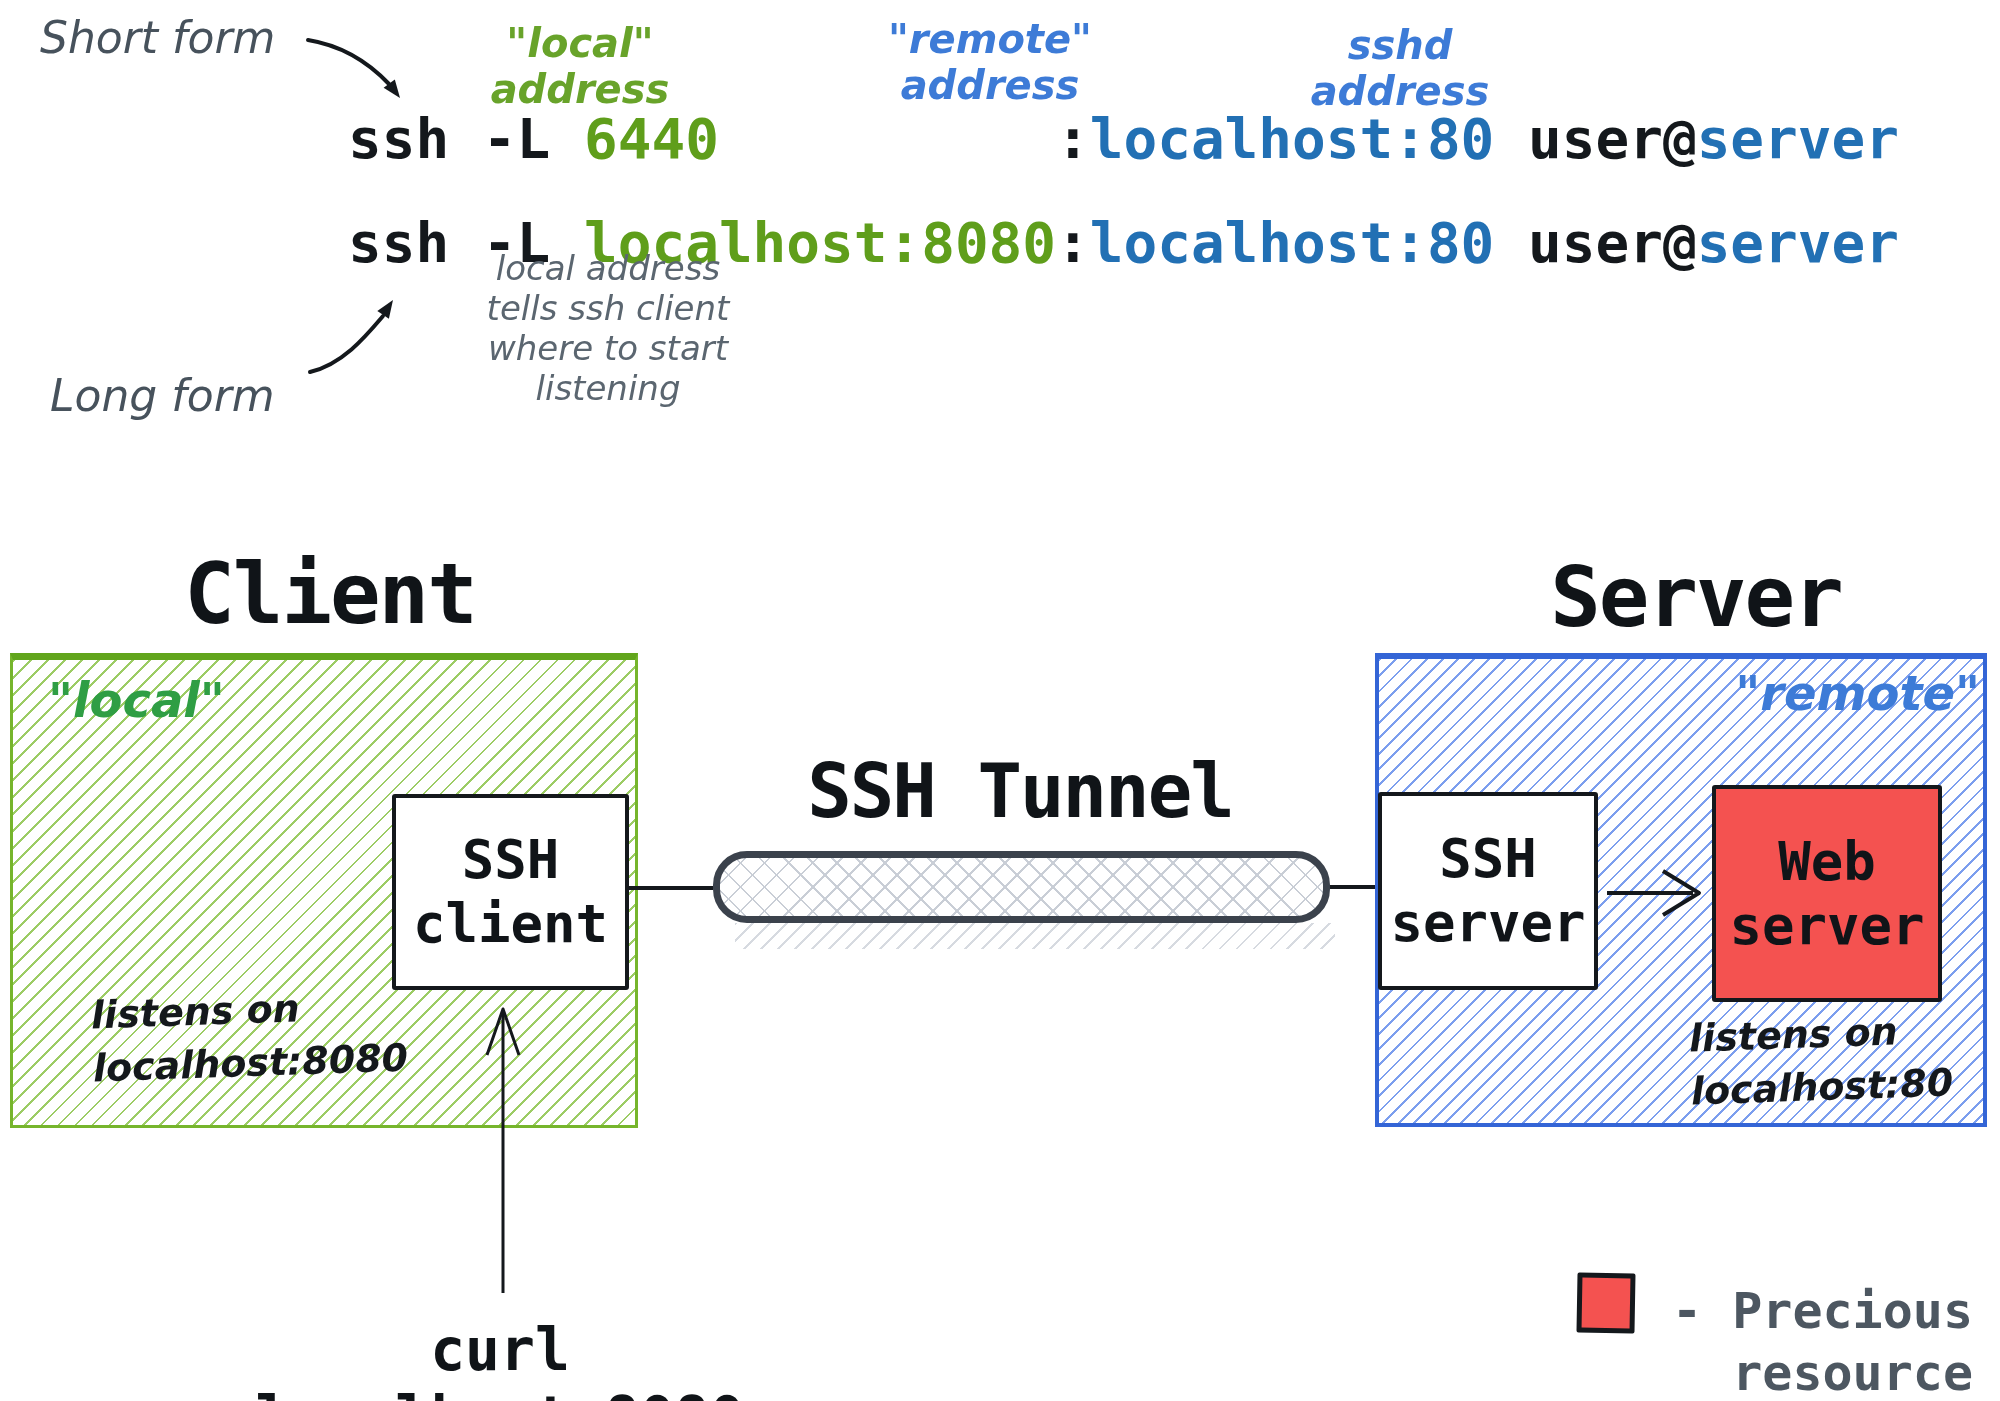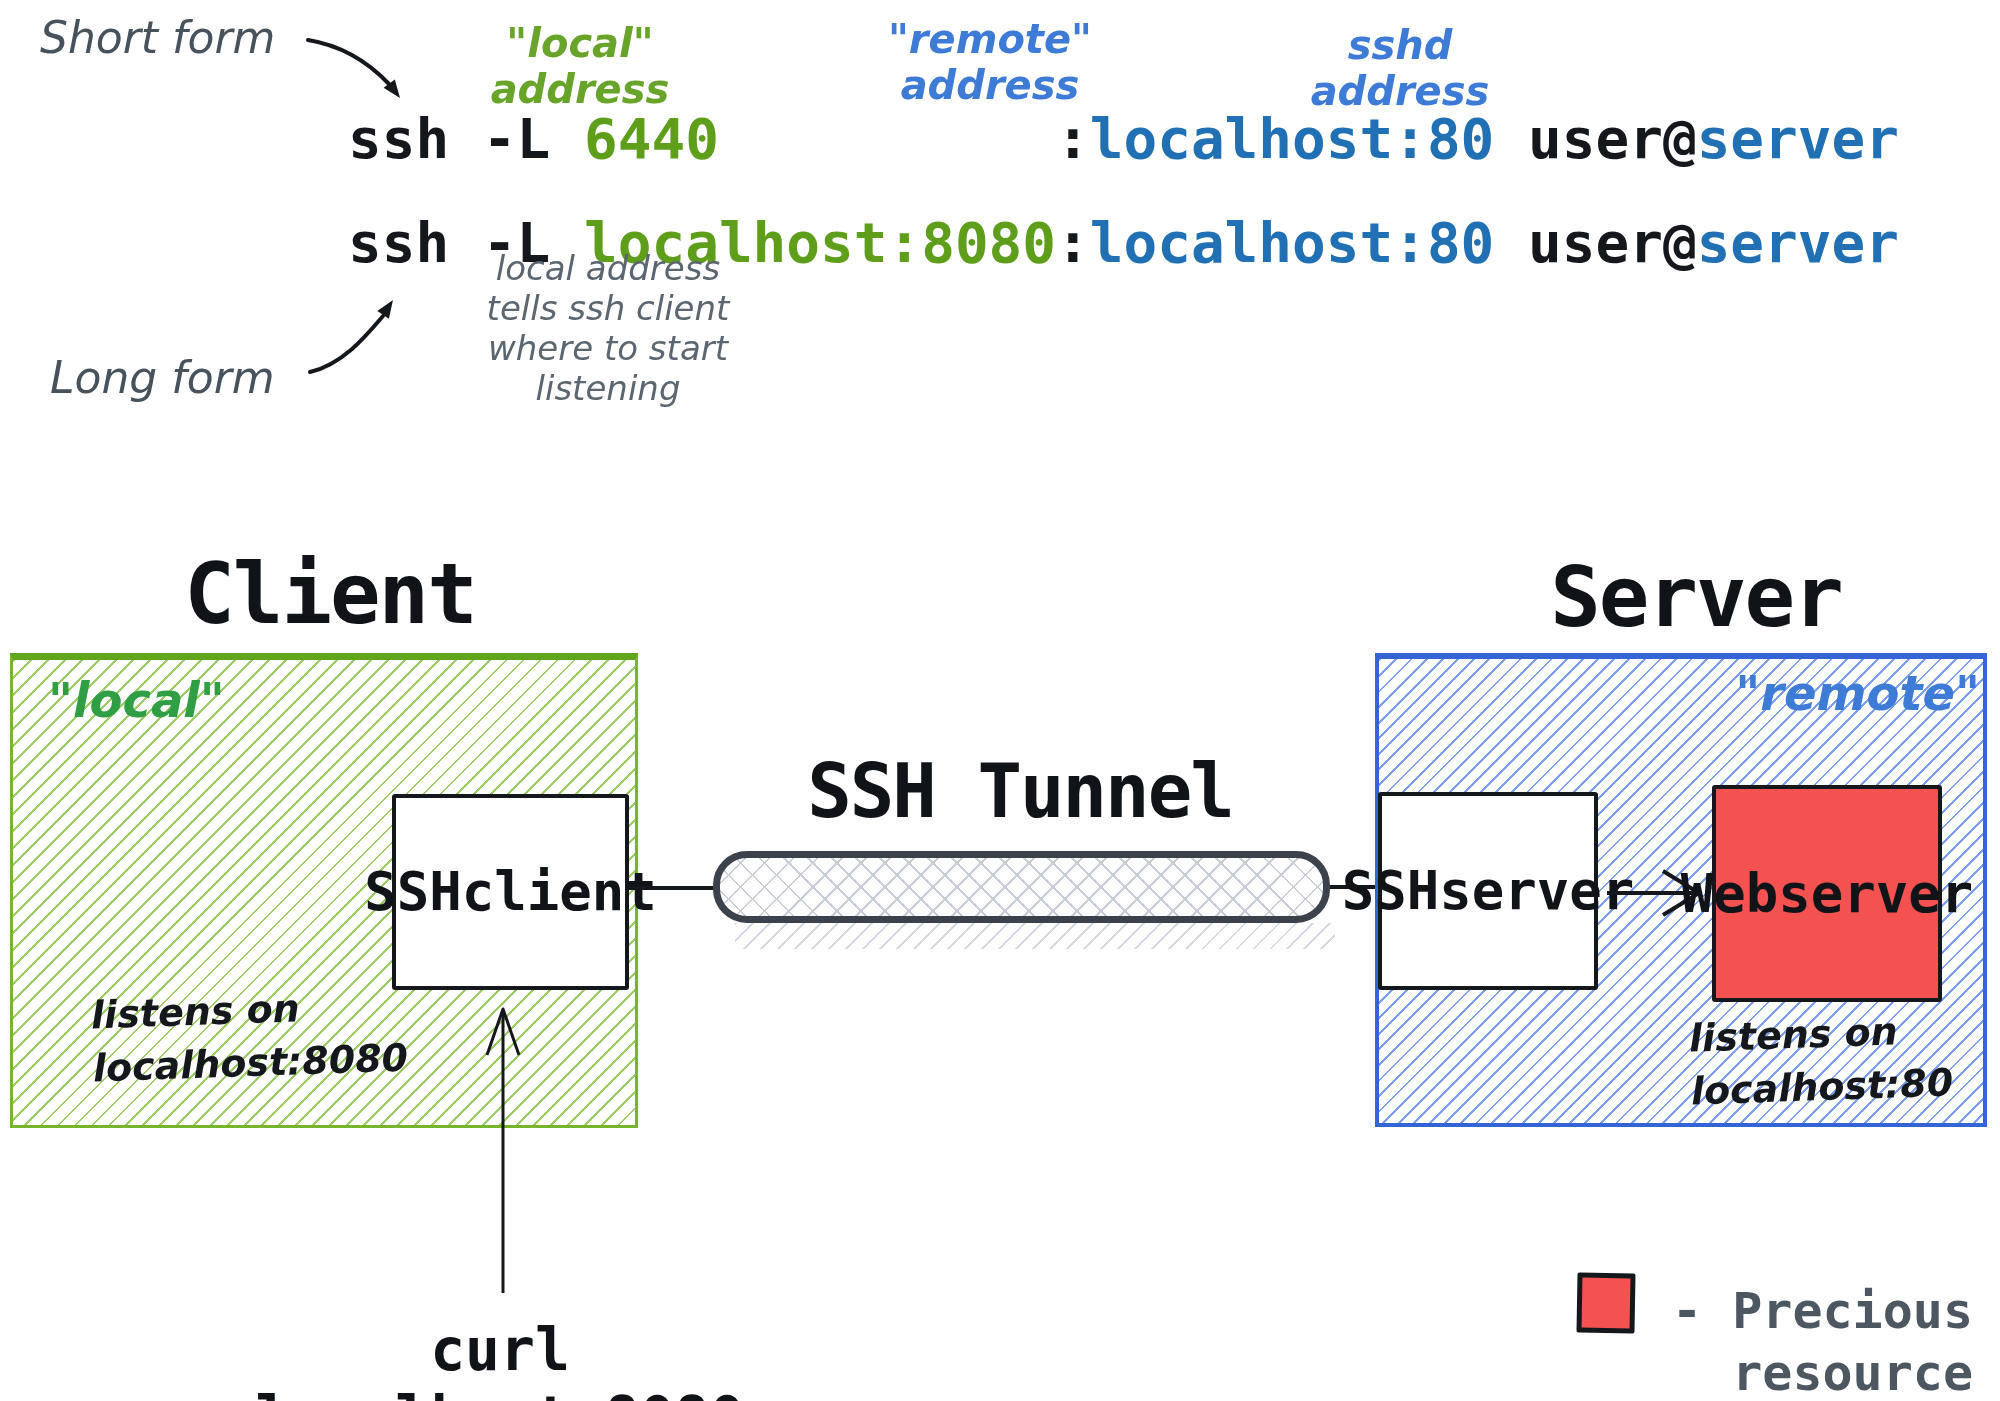--- a/index.html
+++ b/index.html
@@ -21,21 +21,21 @@
   #green-box{background:
       repeating-linear-gradient(135deg, rgba(139,195,74,.85) 0 2px, transparent 2px 12px);
       border:3px solid var(--green_border);border-top:7px solid var(--green_border_top);}
   #blue-box{background:
       repeating-linear-gradient(135deg, rgba(91,134,234,.8) 0 2px, transparent 2px 11px);
       border:4px solid var(--blue_border);border-top:6px solid var(--blue_border);}
   .zonelabel{font-size:48px;font-weight:bold;font-style:italic;}
   #local-label{color:var(--green_zone);}
   #remote-label{color:var(--blue_hand);text-align:right;}
   .node{box-sizing:border-box;background:#fff;border:4px solid #14181c;border-radius:3px;
-        display:flex;flex-direction:row;align-items:center;justify-content:center;}
+        display:flex;flex-direction:column;align-items:center;justify-content:center;}
   .node span{font-family:"DejaVu Sans Mono","Liberation Mono",monospace;
         font-weight:bold;font-size:54px;line-height:64px;color:#101418;}
   #web-box{background:var(--red);}
   .listens{font-size:38px;font-weight:bold;font-style:italic;color:#14181c;
            line-height:53px;transform:rotate(-2deg);}
   .connector{background:#14181c;height:4px;}
   #tunnel{box-sizing:border-box;border:7px solid var(--tunnel_border);border-radius:34px;
       background:
        repeating-linear-gradient(45deg,  var(--tunnel_hatch) 0 2px, transparent 2px 17px),
        repeating-linear-gradient(135deg, var(--tunnel_hatch) 0 2px, transparent 2px 17px),
@@ -61,21 +61,21 @@
   </svg>
 
   <div class="abs hand hdr green" style="left:430px;top:20px;width:300px;">"local" address</div>
   <div class="abs hand hdr blue" style="left:835px;top:16px;width:310px;">"remote" address</div>
   <div class="abs hand hdr blue" style="left:1275px;top:22px;width:250px;">sshd address</div>
 
   <div class="abs mono cmd" style="left:348px;top:108px;"><span class="k">ssh -L </span><span class="g">6440</span><span>          </span><span>:</span><span class="b">localhost:80</span><span> </span><span>user@</span><span class="b">server</span></div>
 
   <div class="abs mono cmd" style="left:348px;top:212px;"><span class="k">ssh -L </span><span class="g">localhost:8080</span><span>:</span><span class="b">localhost:80</span><span> </span><span>user@</span><span class="b">server</span></div>
 
-  <div class="abs hand formlabel" style="left:50px;top:352px;">Long form</div>
+  <div class="abs hand formlabel" style="left:50px;top:370px;">Long form</div>
   <svg class="abs" style="left:298px;top:288px;" width="115" height="92">
     <path d="M12,84 C45,76 68,48 85,28" stroke="#14181c" stroke-width="4" fill="none" stroke-linecap="round"></path>
     <polygon points="95,12 90.9,30.8 79.3,23" fill="#14181c"></polygon>
   </svg>
 
   <div class="abs hand note" style="left:448px;top:248px;width:320px;">
     <div>local address</div>
     <div>tells ssh client</div>
     <div>where to start</div>
     <div>listening</div>

